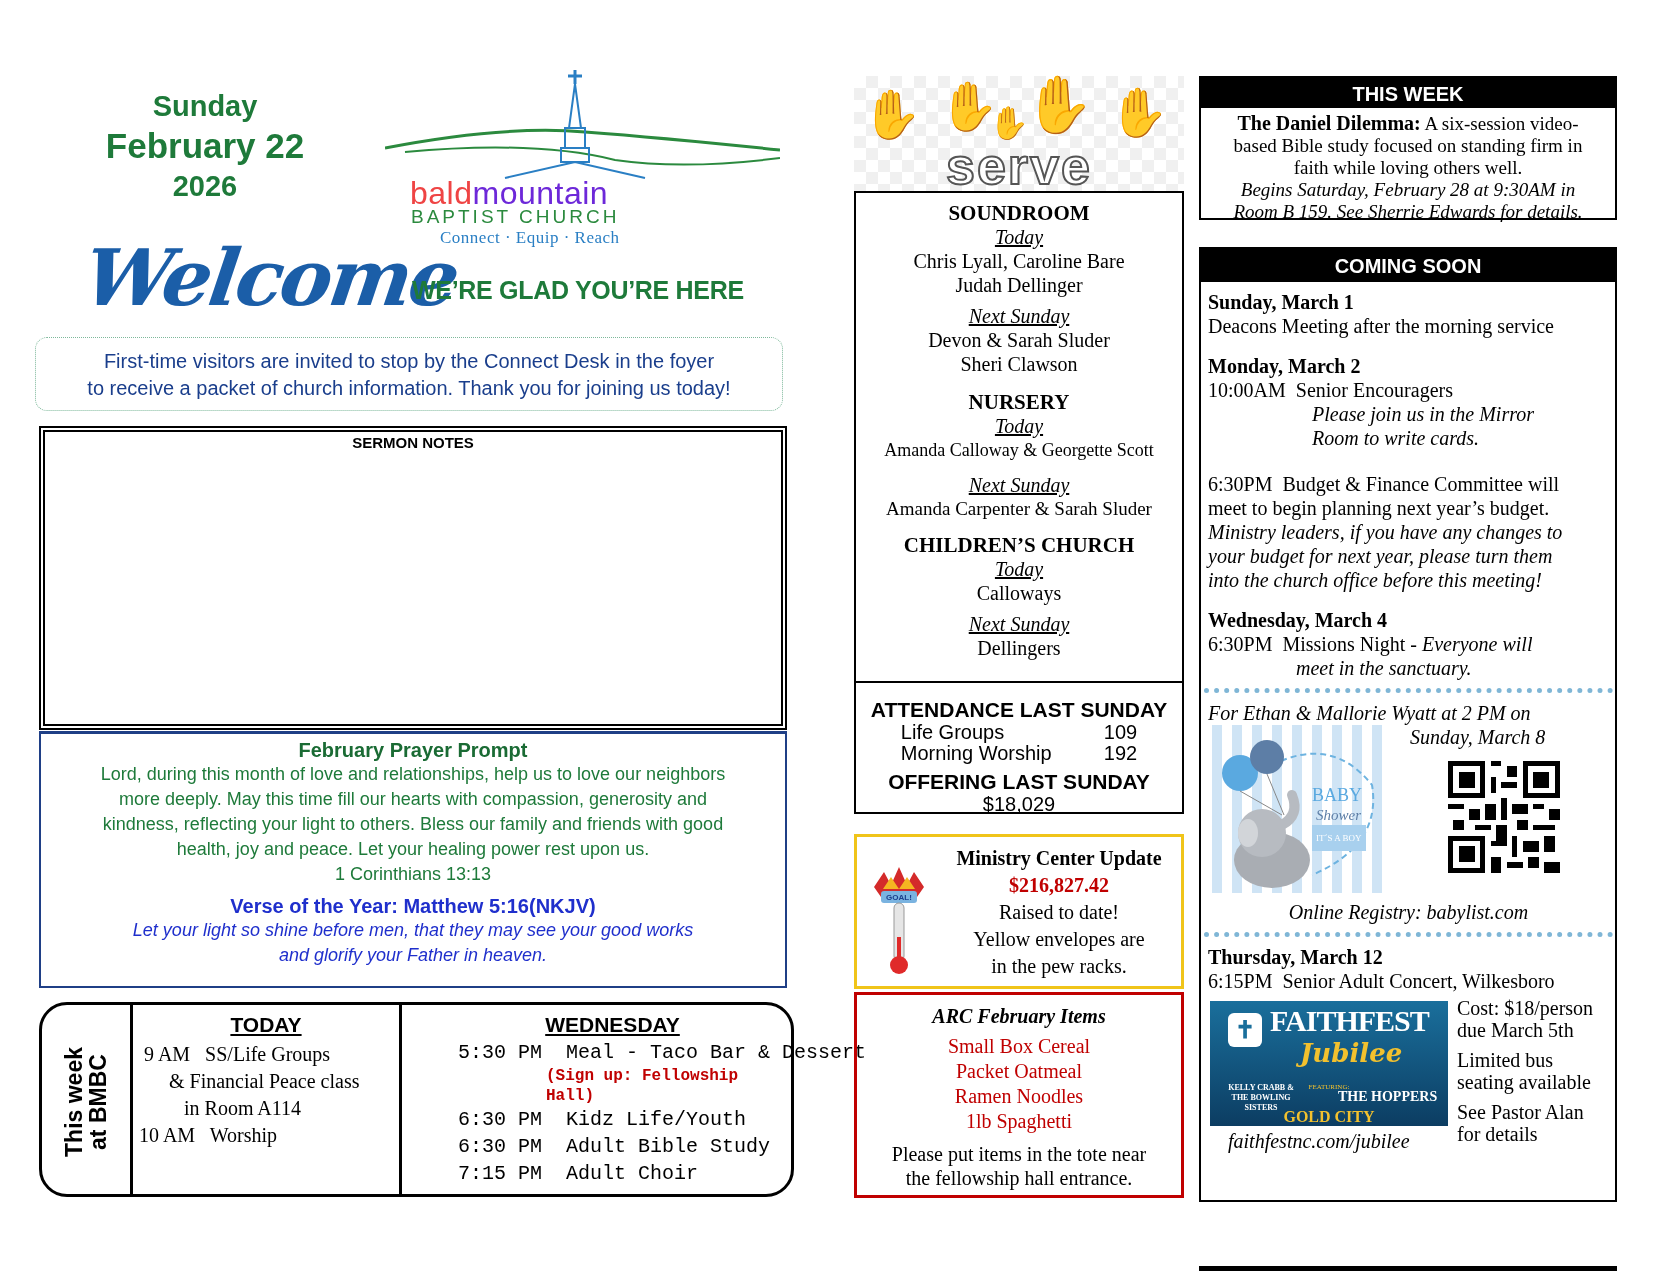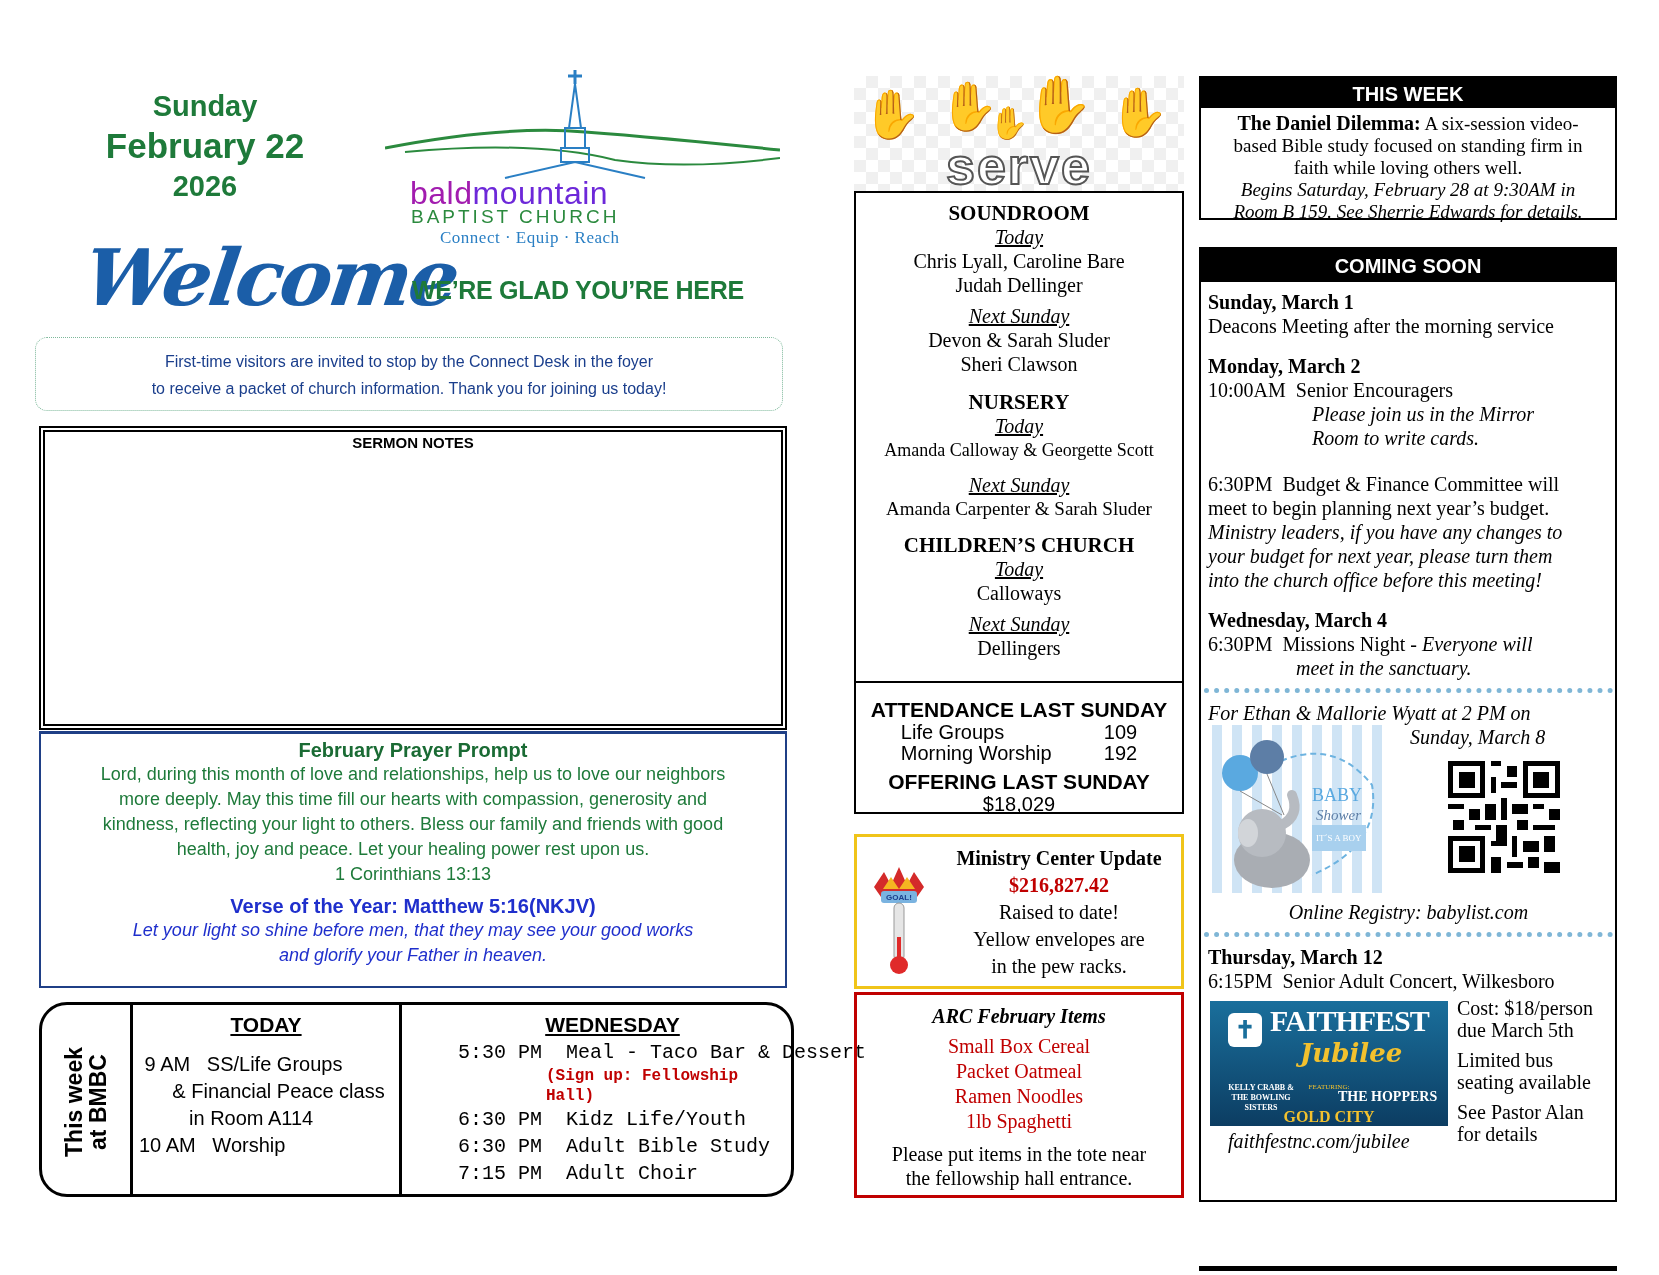--- a/index.html
+++ b/index.html
@@ -8,30 +8,30 @@
 
   
   #date-block{left:100px;top:88px;width:210px;text-align:center;font-weight:bold;color:#1e7a3a;line-height:1.25;}
   #date-block .d1{font-size:29px;}
   #date-block .d2{font-size:35px;}
   #date-block .d3{font-size:29px;}
 
   
   #logo{left:385px;top:70px;width:395px;height:180px;}
   #logo .name{position:absolute;left:25px;top:105px;font-size:32px;letter-spacing:0.5px;}
-  #logo .name .b{color:#a21caf;}
+  #logo .name .b{color:#ef4444;}
   #logo .name .m{color:#6d28d9;}
   #logo .bbc{position:absolute;left:26px;top:136px;font-size:19px;letter-spacing:3px;color:#2b8a3e;}
   #logo .tag{position:absolute;left:55px;top:158px;font-family:"Liberation Serif",serif;font-size:17px;color:#2a7fc4;letter-spacing:0.5px;}
 
   #welcome{left:85px;top:232px;font-family:"DejaVu Serif",serif;font-style:italic;font-weight:bold;font-size:78px;color:#1b5ea8;letter-spacing:-3px;transform:skewX(-8deg);}
   #glad{left:412px;top:276px;font-size:25px;font-weight:bold;color:#1e7a3a;letter-spacing:-0.3px;}
 
   
-  #visitor{left:35px;top:337px;width:748px;height:74px;border:1.5px dotted #7db89a;border-radius:12px;text-align:center;color:#1a3e8c;font-size:16px;line-height:27px;padding-top:10px;box-sizing:border-box;}
+  #visitor{left:35px;top:337px;width:748px;height:74px;border:1.5px dotted #7db89a;border-radius:12px;text-align:center;color:#1a3e8c;font-size:20px;line-height:27px;padding-top:10px;box-sizing:border-box;}
 
   
   #sermon{left:39px;top:426px;width:748px;height:304px;border:2px solid #000;box-sizing:border-box;}
   #sermon .inner{position:absolute;left:2px;top:2px;right:2px;bottom:2px;border:2px solid #000;}
   #sermon .title{position:absolute;left:0;right:0;top:6px;text-align:center;font-weight:bold;font-size:15px;}
 
   
   #prayer{left:39px;top:731px;width:748px;height:257px;border:2px solid #1f3f86;border-top-width:3px;box-sizing:border-box;text-align:center;}
   #prayer .h{color:#1a6b34;font-weight:bold;font-size:20px;margin-top:5px;}
   #prayer .body{color:#1e7a3a;font-size:18px;line-height:25px;}
@@ -159,21 +159,21 @@
 
 <div id="sched" class="abs">
   <div class="side">
     <div class="vt">
         <div>This week</div>
         <div>at BMBC</div>
       </div>
   </div>
   <div class="mid">
     <div class="hd">TODAY</div>
-    <div style="margin-top:14px;padding-left:6px;">
+    <div style="margin-top:4px;padding-left:6px;font-family:Liberation Serif, serif;">
       <div class="row"> 9 AM   SS/Life Groups</div>
       <div class="row">      &amp; Financial Peace class</div>
       <div class="row">         in Room A114</div>
       <div class="row">10 AM   Worship</div>
     </div>
   </div>
   <div class="right">
     <div class="hd">WEDNESDAY</div>
     <div style="padding-left:24px;margin-top:2px;font-family:Liberation Mono, monospace;">
       <div class="row">5:30 PM  Meal - Taco Bar &amp; Dessert</div>

